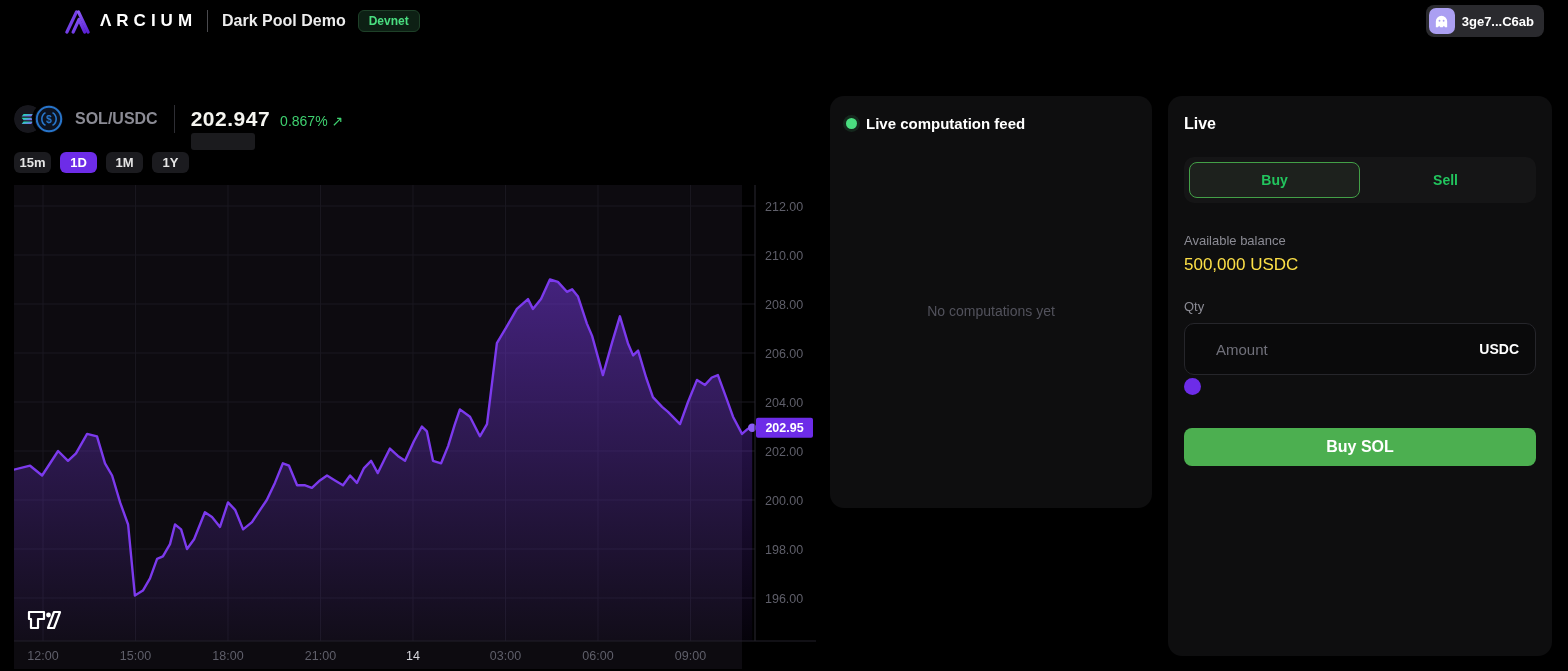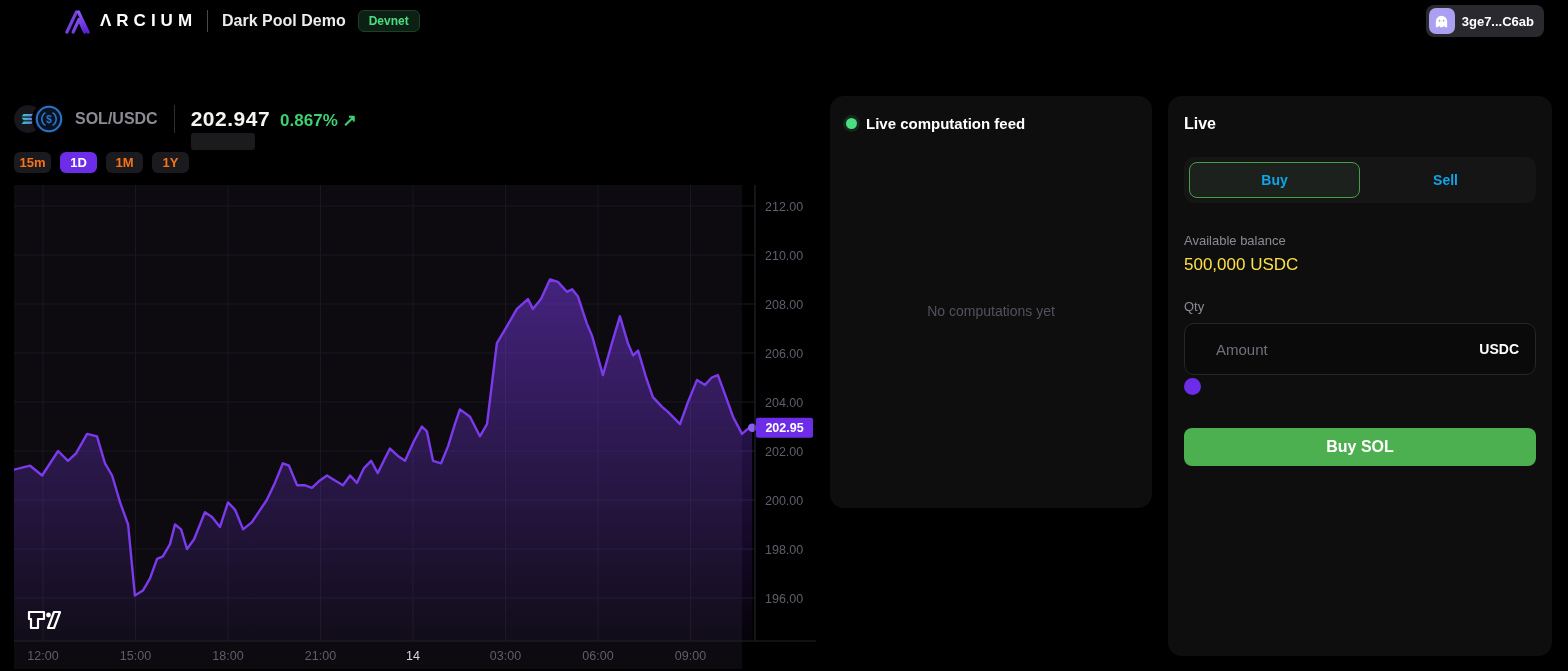--- a/index.html
+++ b/index.html
@@ -28,25 +28,25 @@
   .trade-panel { width:384px; }
 
   
   .mkt-row { display:flex; align-items:center; height:38px; margin-top:4px; }
   .coin { width:28px; height:28px; border-radius:50%; }
   .coin.overlap { margin-left:-7px; box-shadow:0 0 0 3px #000; border-radius:50%; }
   .pair-label { font-size:16px; font-weight:700; color:#8b8b94; margin-left:12px; }
   .pair-divider { width:1px; height:28px; background:#2e2e34; margin:0 16px; }
   .price-block { position:relative; display:flex; align-items:baseline; gap:10px; }
   .price-main { font-size:21px; font-weight:700; color:#f5f5f0; letter-spacing:.5px; }
-  .price-chg { font-size:17px; font-weight:700; color:#3ecf6f; }
+  .price-chg { font-size:14px; font-weight:400; color:#3ecf6f; }
   .price-skel { position:absolute; top:26px; left:0; width:64px; height:17px;
                 background:#1b1b1e; border-radius:3px; }
   .tf-row { display:flex; gap:9px; margin-top:14px; }
-  .tf-btn { background:#1b1b1f; color:#f97316; border:none; font-size:13px; font-weight:600;
+  .tf-btn { background:#1b1b1f; color:#e5e5e5; border:none; font-size:13px; font-weight:600;
             padding:3px 0; width:37px; text-align:center; border-radius:6px; cursor:pointer; }
   .tf-btn.active { background:#6d2ce8; color:#fff; }
 
   
   .chart-wrap { position:relative; width:728px; height:484px; margin-top:12px; background:#0d0b10; }
   .tv-logo { position:absolute; left:13px; top:424px; }
 
   
   .feed-panel { background:#0e0e0f; border-radius:14px; height:412px;
                 display:flex; flex-direction:column; padding:19px 16px; }
@@ -55,21 +55,21 @@
               box-shadow:0 0 0 3px rgba(74,222,128,.12); }
   .feed-title { font-size:15px; font-weight:700; color:#fff; }
   .feed-empty { flex:1; display:flex; align-items:center; justify-content:center;
                 color:#52525c; font-size:14px; }
 
   
   .trade-panel { background:#0e0e0f; border-radius:14px; height:560px; padding:19px 16px; }
   .trade-title { font-size:16px; font-weight:700; }
   .tab-group { display:flex; background:#151516; border-radius:10px; padding:5px; margin-top:24px; }
   .tab { flex:1; text-align:center; font-size:14px; font-weight:700; padding:9px 0;
-         border-radius:8px; color:#0ea5e9; cursor:pointer; background:transparent; border:1px solid transparent; }
+         border-radius:8px; color:#22c55e; cursor:pointer; background:transparent; border:1px solid transparent; }
   .tab.active { background:#1d211d; border:1px solid #43a047; }
   .lbl-muted { color:#8b8b94; font-size:13px; }
   .balance-lbl { margin-top:30px; }
   .balance-val { font-size:17px; color:#fde047; margin-top:7px; font-weight:400; }
   .qty-lbl { margin-top:24px; }
   .amount-box { margin-top:9px; height:52px; background:#0a0a0b; border:1px solid #26262b;
                 border-radius:10px; display:flex; align-items:center; padding:0 16px; }
   .amount-input { flex:1; background:transparent; border:none; outline:none; color:#f9a8d4;
                   font-size:15px; font-family:Liberation Sans, sans-serif;margin-left:15px; }
   .amount-input::placeholder { color:#70707a; }

